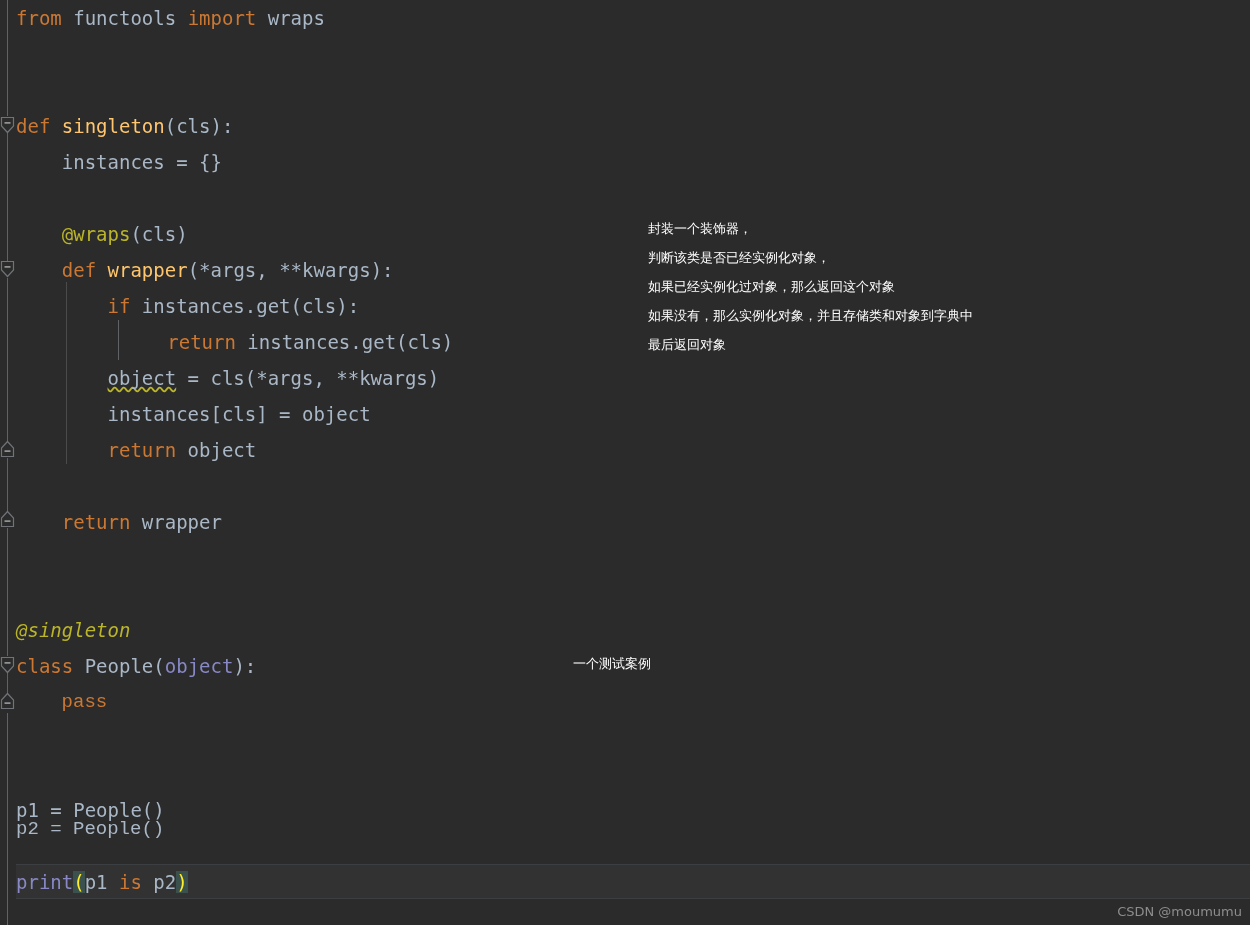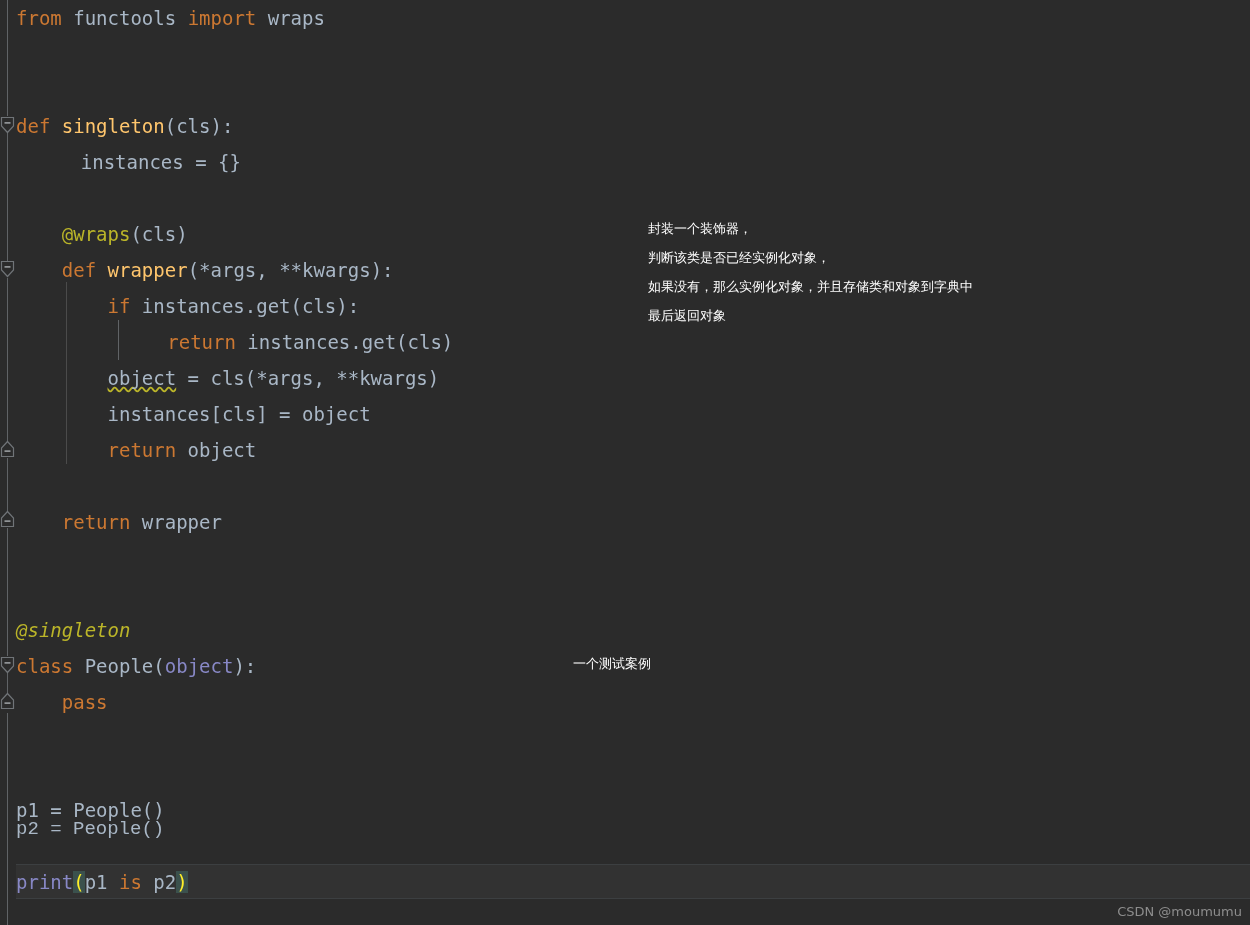--- a/index.html
+++ b/index.html
@@ -192,36 +192,36 @@
       </svg>
     </div>
   </div>
 
   <div class="indent-guide" style="left:66px; top:282px; height:182px;"></div>
   <div class="indent-guide bright" style="left:118px; top:320px; height:40px;"></div>
 
   <div id="code">
       <div class="line" style="top: 0px;"><span class="pad"></span><span class="kw">from</span><span class="id"> </span><span class="id">functools</span><span class="id"> </span><span class="kw">import</span><span class="id"> </span><span class="id">wraps</span></div>
       <div class="line" style="top: 108px;"><span class="pad"></span><span class="kw">def</span><span class="id"> </span><span class="fn">singleton</span><span class="id">(cls):</span></div>
-      <div class="line" style="top: 144px; padding-left: 19px;"><span class="pad"></span><span class="id">    instances = {}</span></div>
+      <div class="line" style="top: 144px;"><span class="pad"></span><span class="id">    instances = {}</span></div>
       <div class="line" style="top: 216px;"><span class="pad"></span><span class="id">    </span><span class="deco">@wraps</span><span class="id">(cls)</span></div>
       <div class="line" style="top: 252px;"><span class="pad"></span><span class="id">    </span><span class="kw">def</span><span class="id"> </span><span class="fn">wrapper</span><span class="id">(*args, **kwargs):</span></div>
       <div class="line" style="top: 288px;"><span class="pad"></span><span class="id">        </span><span class="kw">if</span><span class="id"> instances.get(cls):</span></div>
       <div class="line" style="top: 324px; padding-left: 14px;"><span class="pad"></span><span class="id">            </span><span class="kw">return</span><span class="id"> instances.get(cls)</span></div>
       <div class="line" style="top: 360px;"><span class="pad"></span><span class="id">        </span><span class="id warn-underline">object</span><span class="id"> = cls(*args, **kwargs)</span></div>
       <div class="line" style="top: 396px;"><span class="pad"></span><span class="id">        instances[cls] = object</span></div>
       <div class="line" style="top: 432px;"><span class="pad"></span><span class="id">        </span><span class="kw">return</span><span class="id"> object</span></div>
       <div class="line" style="top: 504px;"><span class="pad"></span><span class="id">    </span><span class="kw">return</span><span class="id"> wrapper</span></div>
       <div class="line" style="top: 612px; font-style: italic;"><span class="pad"></span><span class="deco">@singleton</span></div>
       <div class="line" style="top: 648px;"><span class="pad"></span><span class="kw">class</span><span class="id"> </span><span class="cls">People</span><span class="id">(</span><span class="builtin">object</span><span class="id">):</span></div>
-      <div class="line" style="top: 684px;"><span class="pad"></span><span class="id">    </span><span class="kw">pass</span></div>
+      <div class="line" style="top: 684px; font-family: Liberation Mono, monospace;"><span class="pad"></span><span class="id">    </span><span class="kw">pass</span></div>
       <div class="line" style="top: 792px;"><span class="pad"></span><span class="id">p1 = People()</span></div>
       <div class="line" style="top: 811px; font-family: Liberation Mono, monospace;"><span class="pad"></span><span class="id">p2 = People()</span></div>
       <div class="line" style="top: 864px;"><span class="pad"></span><span class="builtin">print</span><span class="match-paren">(</span><span class="id">p1 </span><span class="kw">is</span><span class="id"> p2</span><span class="match-paren">)</span></div>
     </div>
 
-  <div class="note" style="left:648px; top:214px;"><div>封装一个装饰器，</div><div>判断该类是否已经实例化对象，</div><div>如果没有，那么实例化对象，并且存储类和对象到字典中</div><div>最后返回对象</div></div>
+  <div class="note" style="left:648px; top:214px;"><div>封装一个装饰器，</div><div>判断该类是否已经实例化对象，</div><div>如果已经实例化过对象，那么返回这个对象</div><div>如果没有，那么实例化对象，并且存储类和对象到字典中</div><div>最后返回对象</div></div>
 
   <div class="note" style="left:573px; top:649px;"><div>一个测试案例</div></div>
 
   <div id="watermark">CSDN @moumumu</div>
 
 </div>
 
 </body></html>

